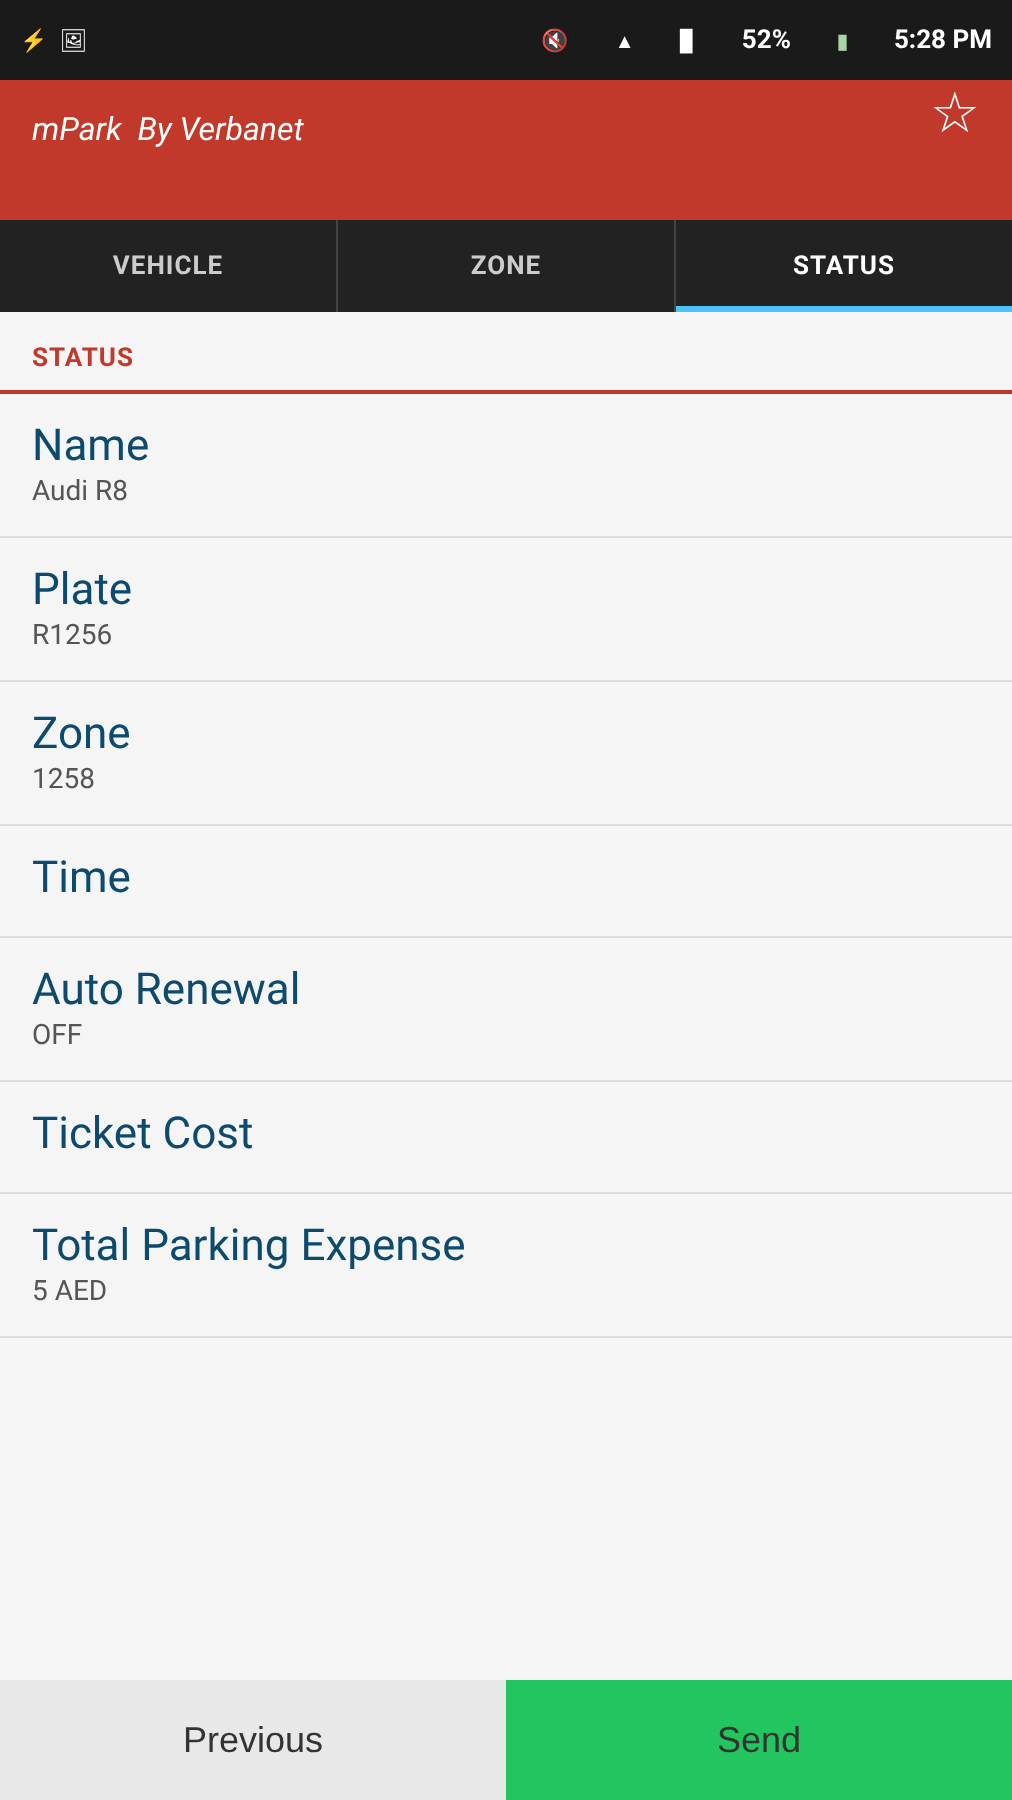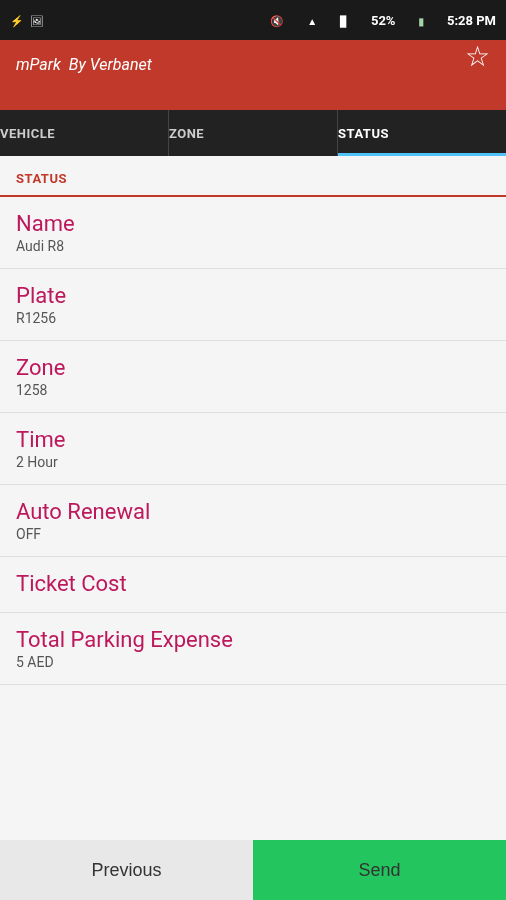--- a/index.html
+++ b/index.html
@@ -76,20 +76,21 @@
       height: 46px;
       background: #222222;
       display: flex;
       align-items: stretch;
     }
 
     .tab {
       flex: 1;
       display: flex;
       align-items: center;
+      justify-content: center;
       color: #cccccc;
       font-size: 13px;
       font-weight: bold;
       letter-spacing: 0.5px;
       border-right: 1px solid #444;
       cursor: pointer;
       position: relative;
     }
 
     .tab:last-child {
@@ -133,21 +134,21 @@
 
     
     .info-row {
       background: #f5f5f5;
       padding: 14px 16px 14px 16px;
       border-bottom: 1px solid #dddddd;
     }
 
     .info-label {
       font-size: 22px;
-      color: #be185d;
+      color: #0c4a6e;
       font-weight: 400;
       margin-bottom: 2px;
     }
 
     .info-value {
       font-size: 14px;
       color: #555555;
     }
 
     
@@ -242,21 +243,20 @@
     <div class="info-value">R1256</div>
   </div>
 
   <div class="info-row">
     <div class="info-label">Zone</div>
     <div class="info-value">1258</div>
   </div>
 
   <div class="info-row">
     <div class="info-label">Time</div>
-    <div class="info-value">2 Hour</div>
   </div>
 
   <div class="info-row">
     <div class="info-label">Auto Renewal</div>
     <div class="info-value">OFF</div>
   </div>
 
   <div class="info-row">
     <div class="info-label">Ticket Cost</div>
   </div>

